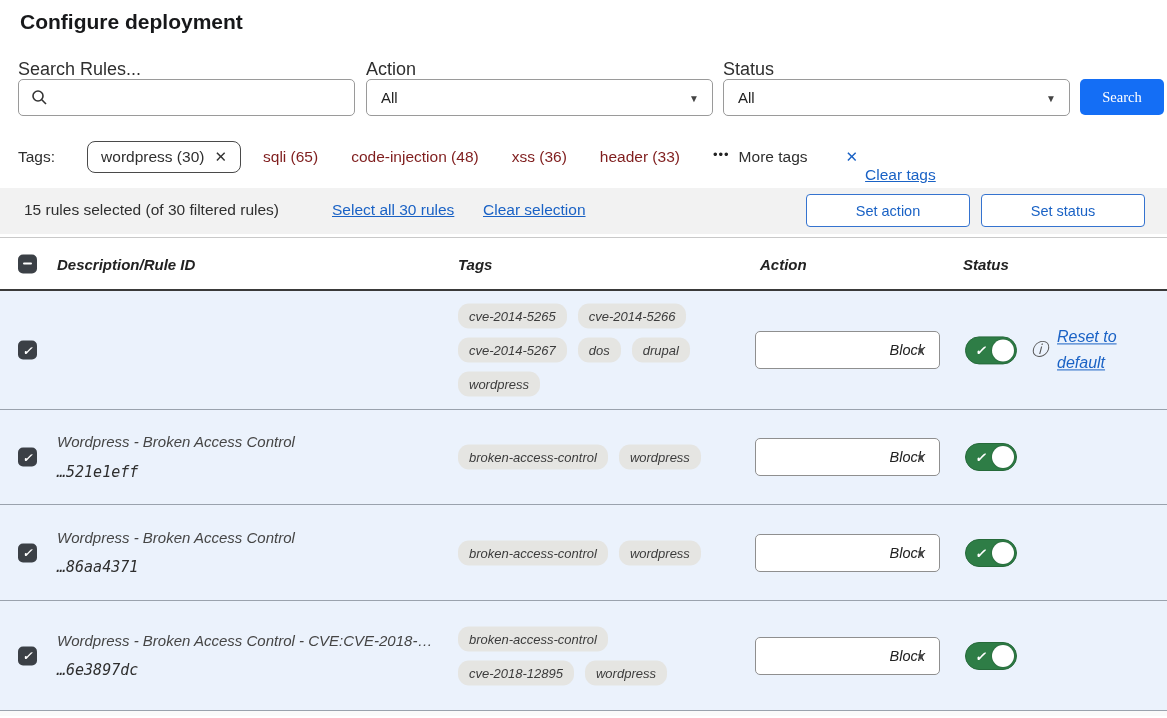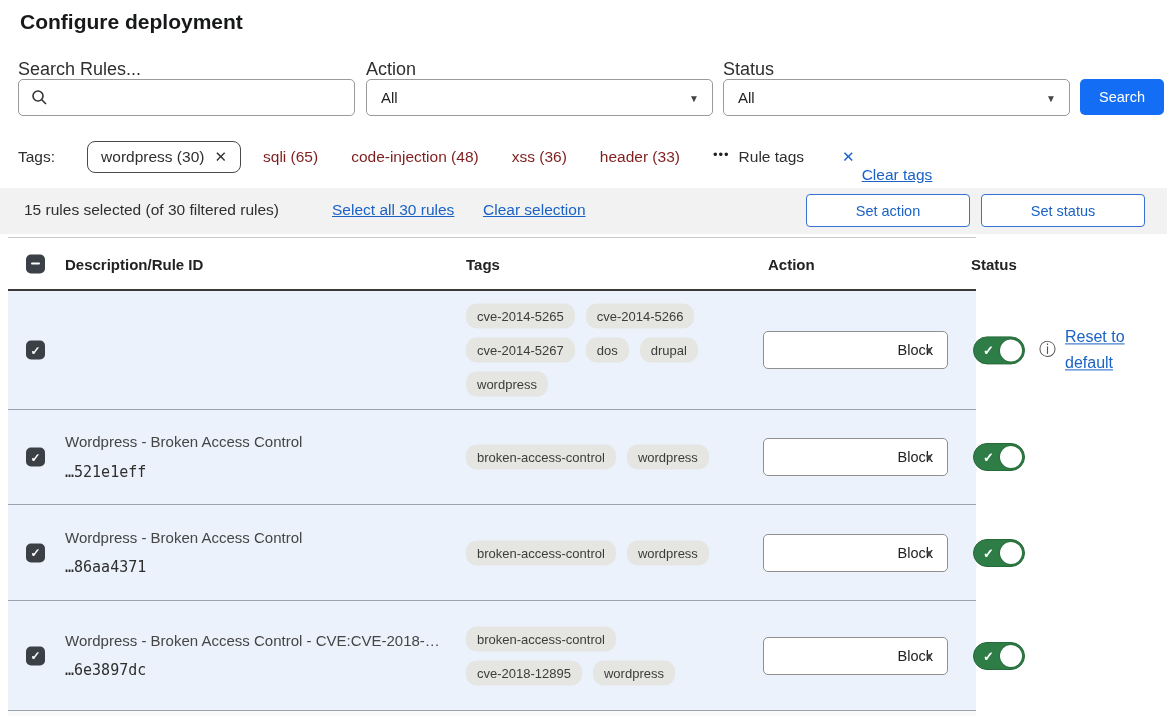--- a/index.html
+++ b/index.html
@@ -22,21 +22,21 @@
     background:transparent; padding:0 8px; font-family:"Liberation Sans",sans-serif; }
 
   .select-box { padding:2px 14px; font-size:15px; color:#222; cursor:pointer; }
   .sel-action { left:366px; width:347px; }
   .sel-status { left:723px; width:347px; }
   .select-caret { position:absolute; right:13px; top:50%; transform:translateY(-50%);
     font-size:10px; color:#444; }
 
   .search-btn { position:absolute; left:1080px; top:79px; width:84px; height:36px;
     background:#146ef5; color:#fff; border:none; border-radius:5px; font-size:14.5px;
-    cursor:pointer; font-family:Liberation Sans, sans-serif; }
+    cursor:pointer; font-family:Liberation Serif, serif; }
 
   .tags-bar { position:absolute; left:18px; top:139px; height:36px; display:flex;
     align-items:center; font-size:15.5px; color:#2f2f2f; }
   .tags-label { margin-right:32px; }
   .selected-tag { display:flex; align-items:center; gap:10px; border:1px solid #4a4a4a;
     border-radius:8px; padding:6px 13px; margin-right:22px; cursor:pointer; }
   .selected-tag .x { font-size:15px; color:#333; }
   .tag-link { margin-right:33px; cursor:pointer; color:#7f1d1d; }
   .more-tags { display:flex; align-items:center; gap:9px; cursor:pointer; margin-right:38px; }
   .more-tags .dots { font-size:13px; letter-spacing:1px; color:#222; position:relative; top:-3px; }
@@ -50,21 +50,21 @@
   .sel-link { position:absolute; top:13px; font-size:15.5px; color:#1a62c5;
     text-decoration:underline; cursor:pointer; }
   .link-select-all { left:332px; }
   .link-clear-sel { left:483px; }
   .bar-btn { position:absolute; top:6px; width:164px; height:33px; background:#fff;
     border:1px solid #3573cf; border-radius:4px; color:#1a62c5; font-size:14.5px;
     cursor:pointer; font-family:"Liberation Sans",sans-serif; }
   .btn-set-action { left:806px; }
   .btn-set-status { left:981px; }
 
-  .grid-table { position:absolute; left:8px; top:237px; width:968px; }
+  .grid-table { position:absolute; left:0; top:237px; width:1167px;font-style:italic; }
   .thead { position:relative; height:54px; background:#fff; border-top:1px solid #c9c9c9;
     border-bottom:2px solid #3a3a3a; }
   .th { position:absolute; top:50%; transform:translateY(-50%); font-size:15px;
     font-weight:700; color:#222; }
   .th-desc { left:57px; } .th-tags { left:458px; } .th-action { left:760px; } .th-status { left:963px; }
 
   .checkbox { width:19px; height:19px; background:#3b4046; border-radius:5px;
     display:flex; align-items:center; justify-content:center; cursor:pointer; flex:0 0 auto; }
   .checkbox .mark { color:#fff; font-size:12px; font-weight:700; line-height:1; }
   .checkbox .minus { width:9px; height:2.5px; background:#fff; border-radius:2px; }
@@ -138,21 +138,21 @@
     <span class="selected-tag">
       <span>wordpress (30)</span>
       <span class="x">✕</span>
     </span>
     <span class="tag-link">sqli (65)</span>
     <span class="tag-link">code-injection (48)</span>
     <span class="tag-link">xss (36)</span>
     <span class="tag-link">header (33)</span>
     <span class="more-tags">
       <span class="dots">•••</span>
-      <span>Rule tags</span>
+      <span>More tags</span>
     </span>
     <span class="clear-tags">
       <span class="x">✕</span>
       <span class="txt">Clear tags</span>
     </span>
   </div>
 
   <div class="selection-bar">
     <span class="sel-summary">15 rules selected (of 30 filtered rules)</span>
     <span class="sel-link link-select-all">Select all 30 rules</span>

